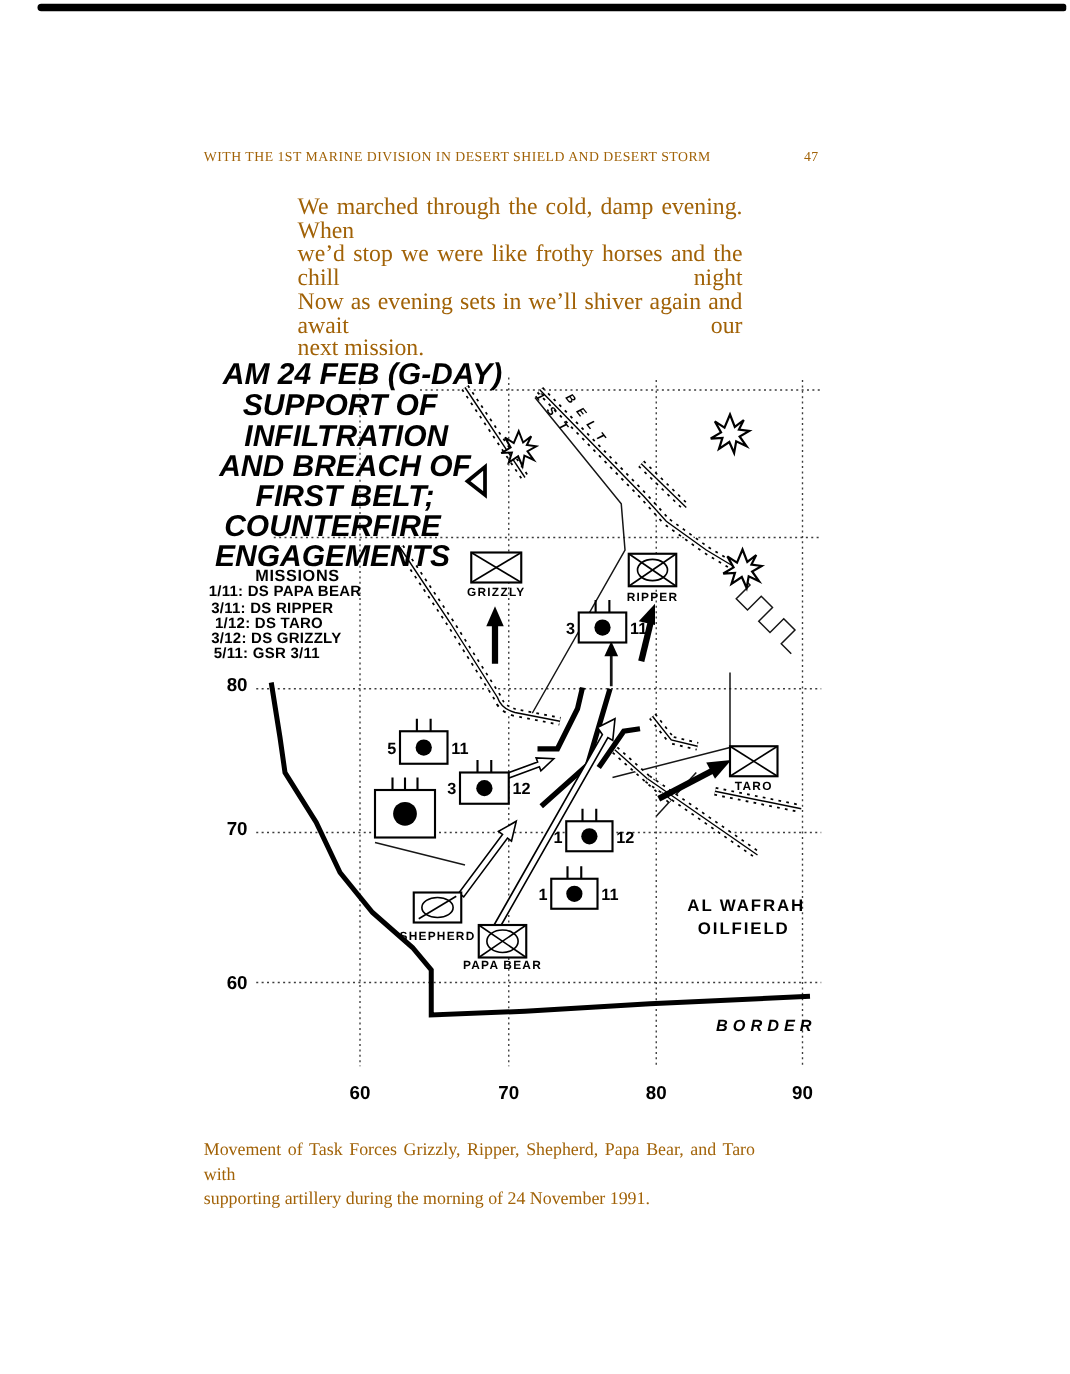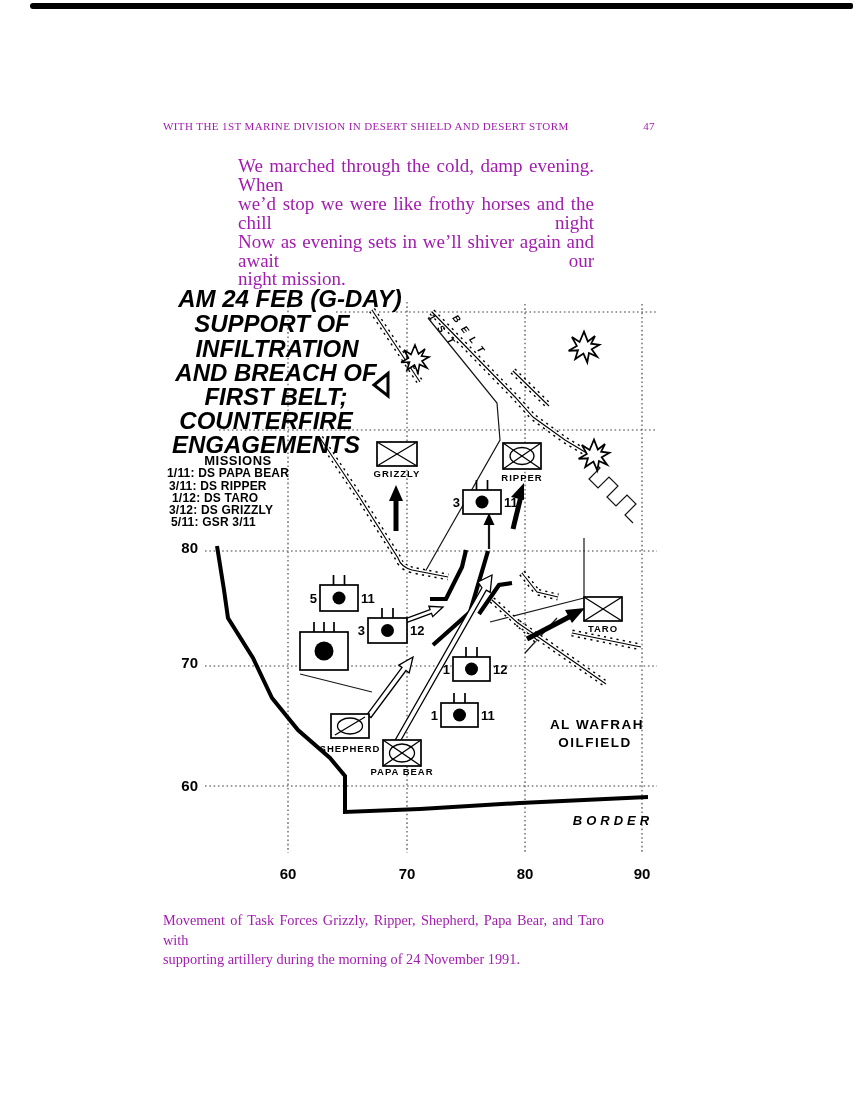--- a/index.html
+++ b/index.html
@@ -1,17 +1,17 @@
 <!DOCTYPE html>
 <html><head>
 <meta charset="utf-8">
 <style>
   html,body{margin:0;padding:0;background:#fff;}
   #page{position:relative;width:856px;height:1099px;background:#fff;overflow:hidden;
-        font-family:"Liberation Serif", serif;color:#a21caf;}
+        font-family:"Liberation Serif", serif;color:#a16207;}
   #topbar{position:absolute;left:30px;top:3px;width:823px;height:6px;background:#000;border-radius:3px 2px 2px 3px;}
   #header{position:absolute;left:163px;top:120px;width:492px;display:flex;justify-content:space-between;
           font-size:11px;letter-spacing:0.4px;white-space:nowrap;}
   #quote{position:absolute;left:238px;top:157px;width:356px;font-size:19px;line-height:18.9px;}
   #quote .jline{text-align:justify;text-align-last:justify;}
   #quote .lastline{text-align:left;}
   #caption{position:absolute;left:163px;top:911px;width:441px;font-size:14.3px;line-height:19.5px;}
   #caption .jline{text-align:justify;text-align-last:justify;}
   #mapsvg{position:absolute;left:150px;top:282px;}
   
@@ -49,21 +49,21 @@
 
   <div id="header">
     <span>WITH THE 1ST MARINE DIVISION IN DESERT SHIELD AND DESERT STORM</span>
     <span>47</span>
   </div>
 
   <div id="quote">
     <div class="jline">We marched through the cold, damp evening. When</div>
     <div class="jline">we’d stop we were like frothy horses and the chill night</div>
     <div class="jline">Now as evening sets in we’ll shiver again and await our</div>
-    <div class="lastline">night mission.</div>
+    <div class="lastline">next mission.</div>
   </div>
 
   <svg id="mapsvg" width="520" height="606" viewBox="150 282 520 606" xmlns="http://www.w3.org/2000/svg">
     <defs>
       <path id="b1" d="M372,310 L420,382"></path>
       <path id="b2" d="M320,438 L360,498 L398,558 Q401,567 412,570 L448,577"></path>
       <path id="b3" d="M432,312 L515,397 L533,417 L565,440 L590,455"></path>
       <path id="b4" d="M513,371 L549,406"></path>
       <path id="b5" d="M522,573 L537,592 L558,597"></path>
       <path id="b6" d="M492,600 L537,640"></path>

